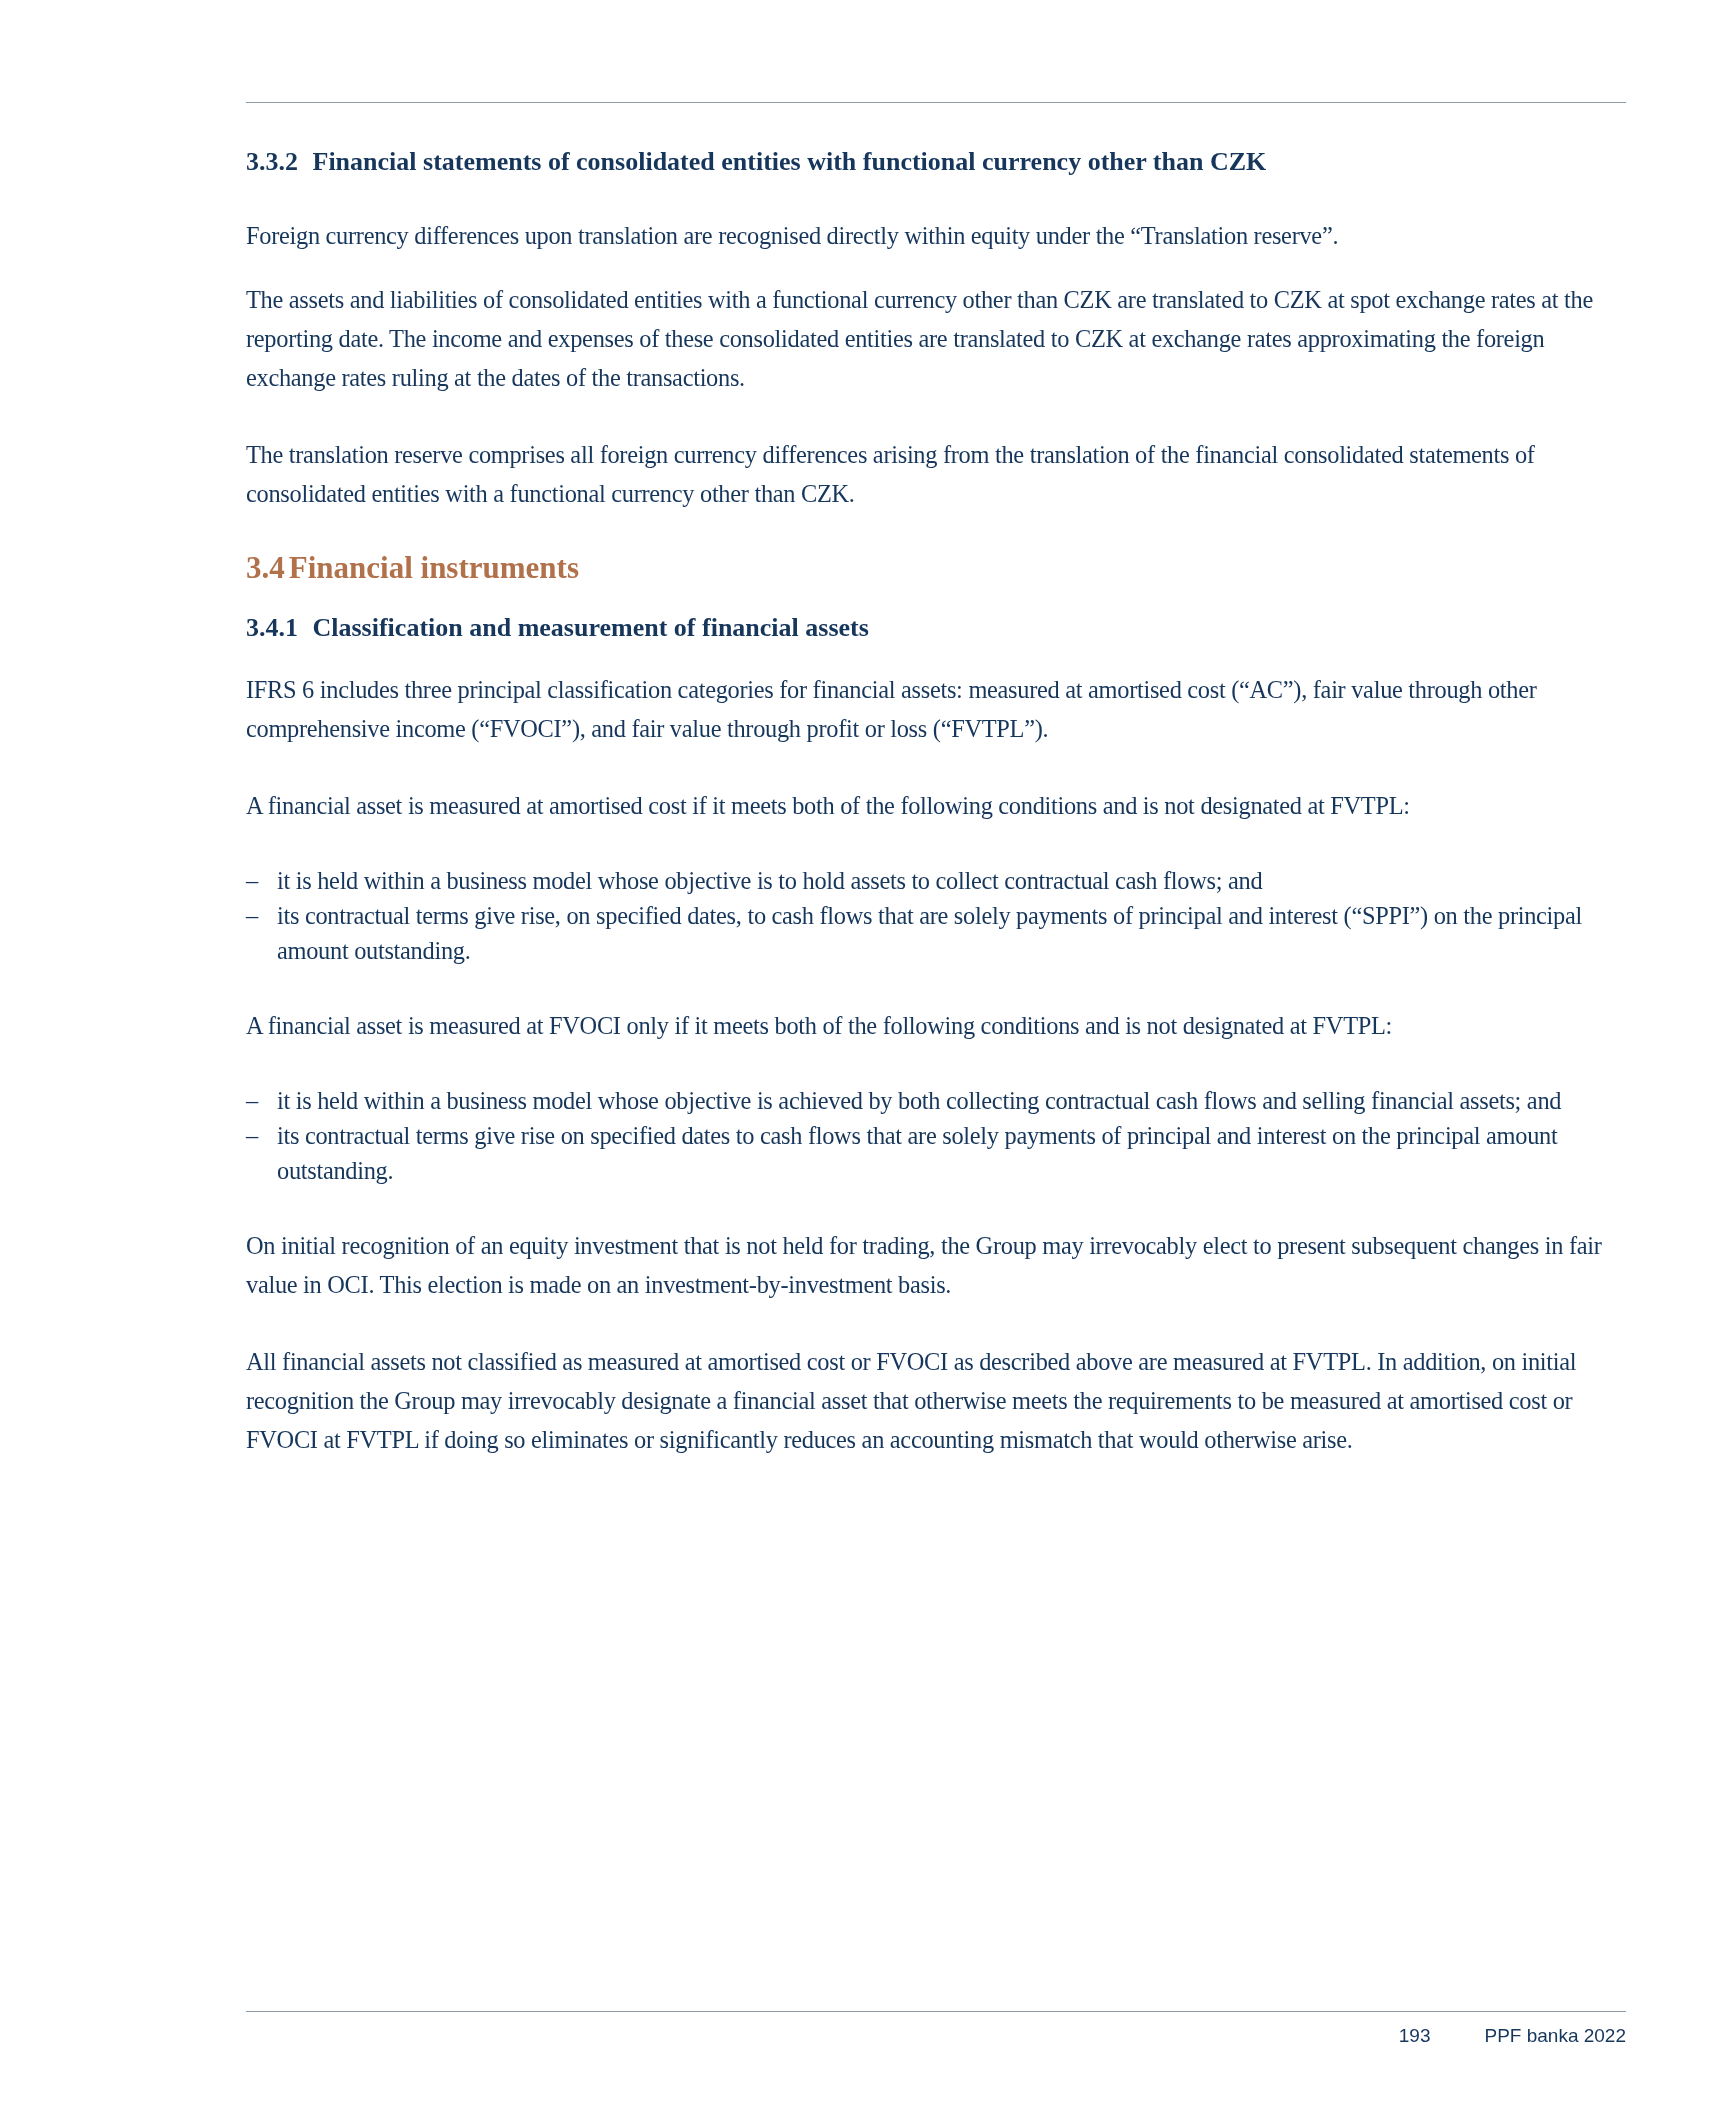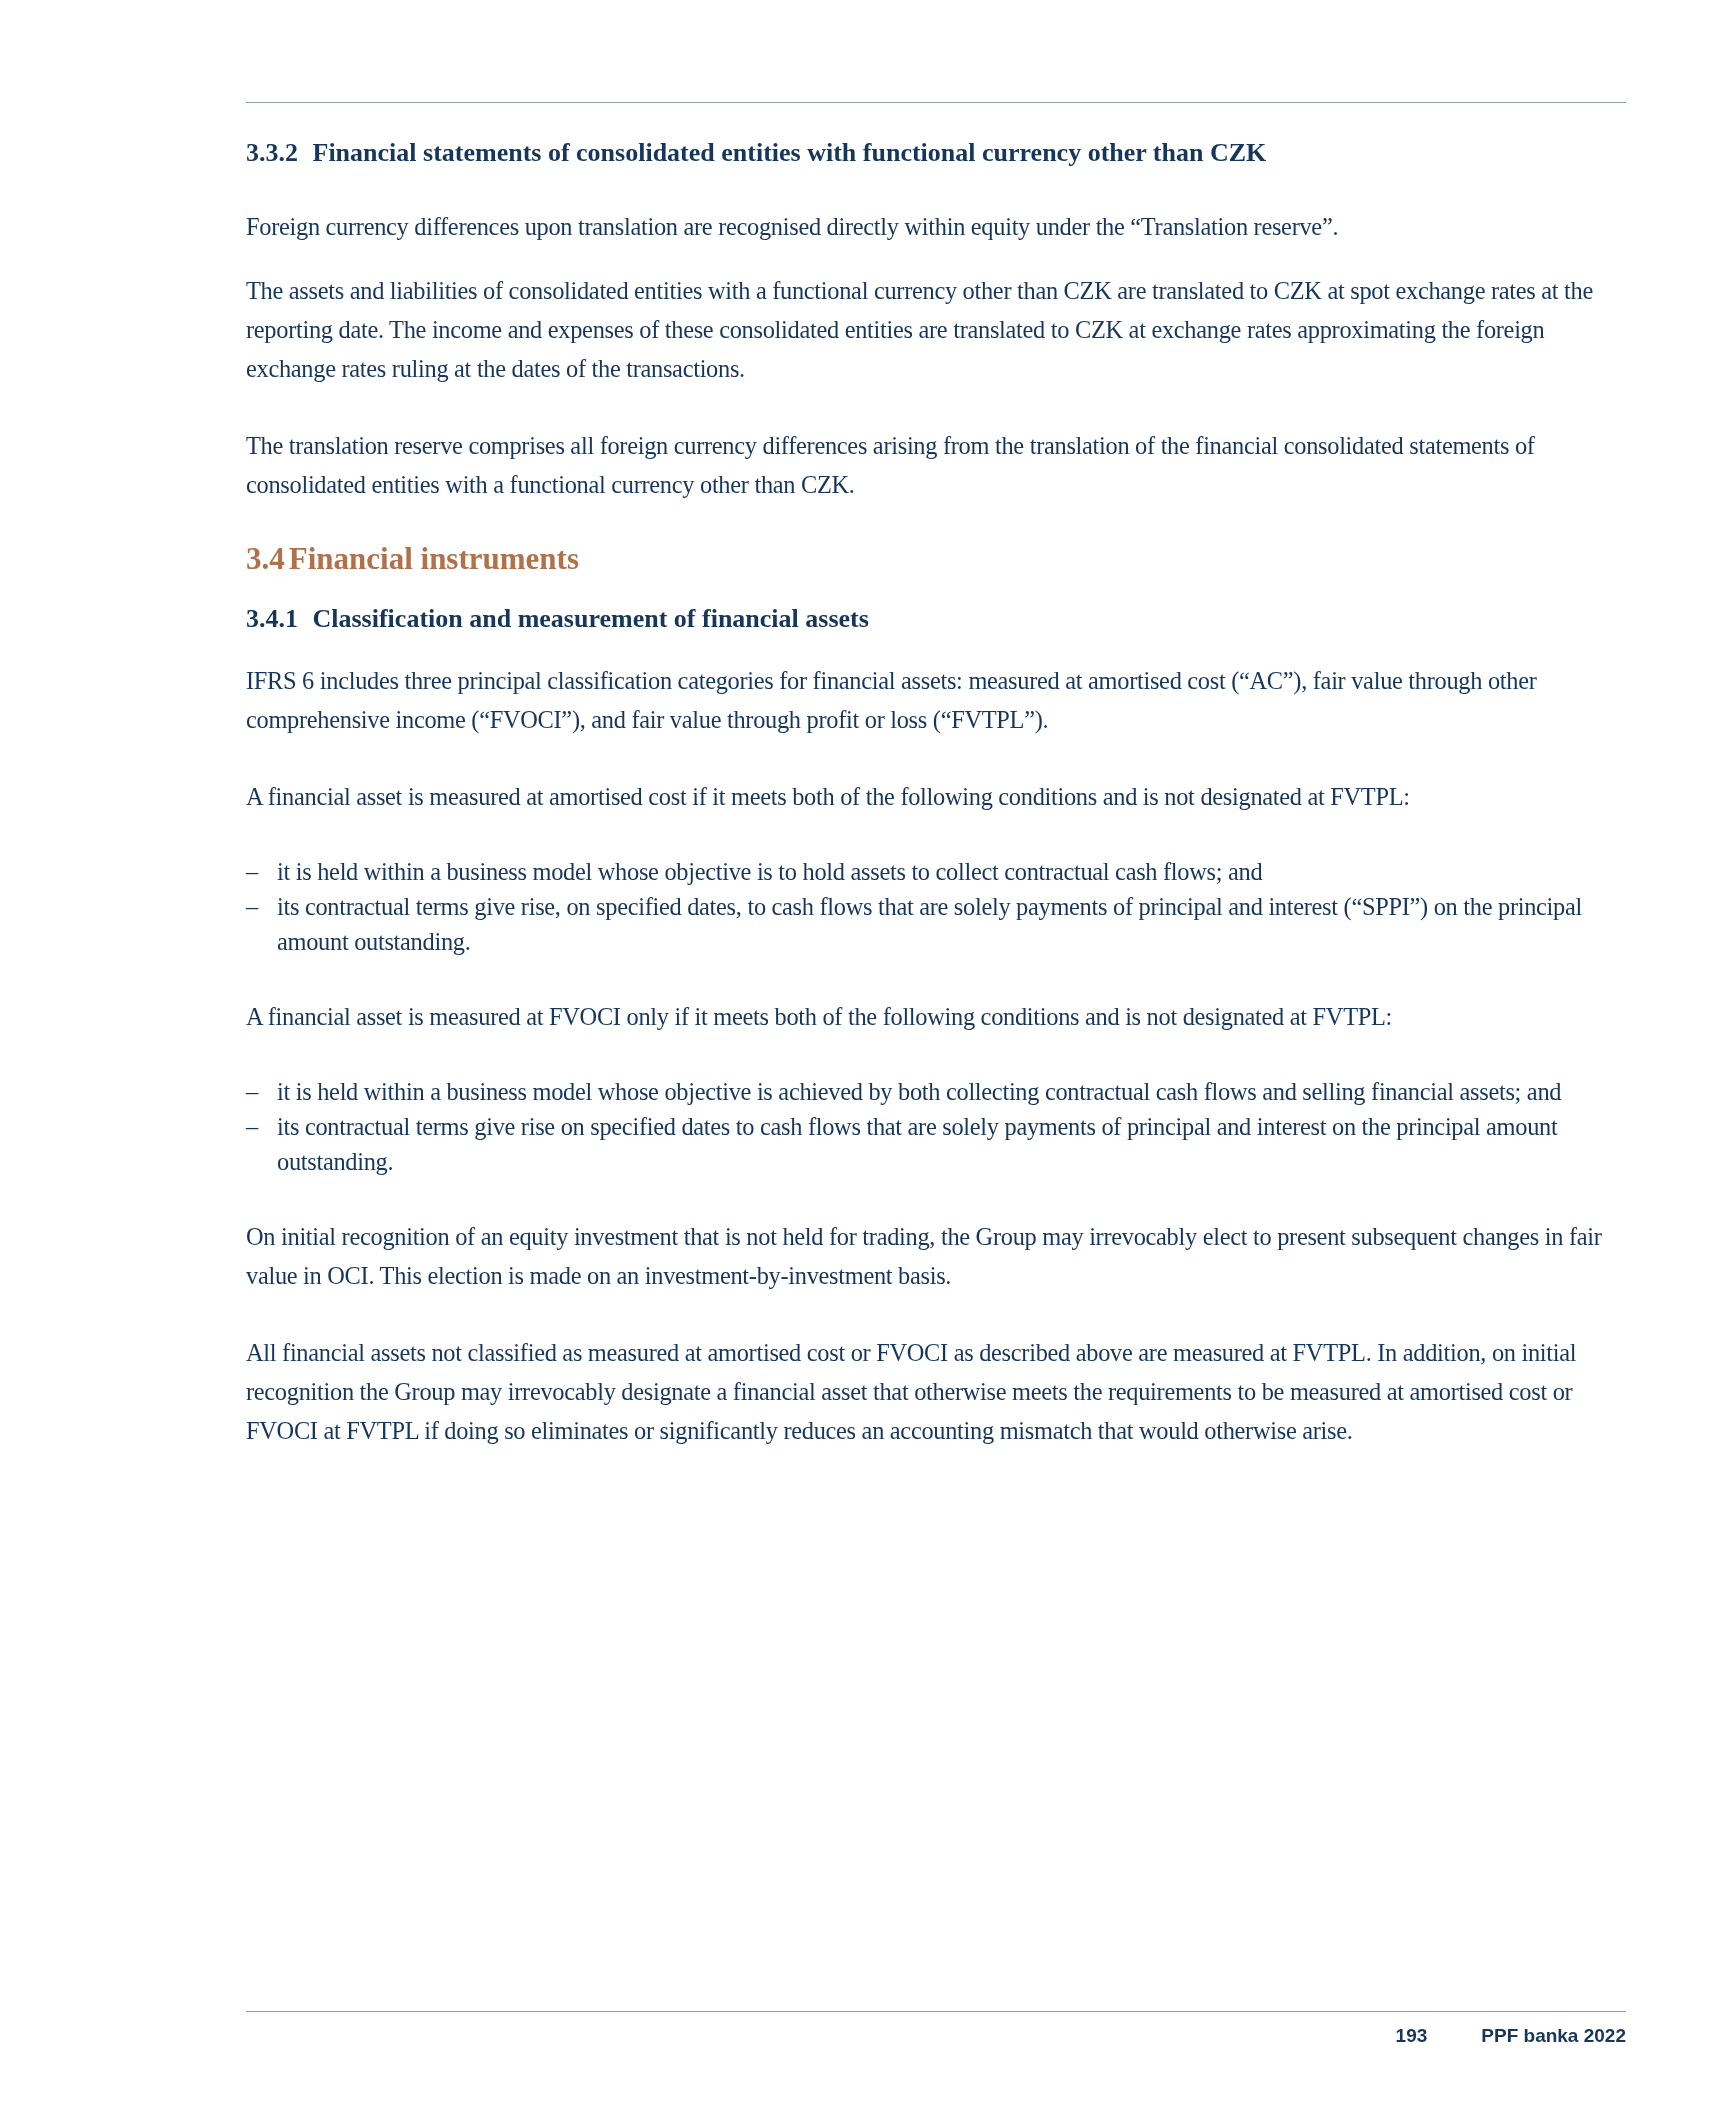--- a/index.html
+++ b/index.html
@@ -12,42 +12,41 @@
   .content {
     position:absolute; left:246px; top:102px; width:1380px;
   }
   .rule {
     border:0; border-top:1.8px solid #8f9ca8; height:0; width:100%;
   }
   h3.sub-heading {
     font-size:26px; line-height:33px; font-weight:bold; color:#16365c;
     display:flex; gap:14.5px;
   }
-  .h332 { margin-top:33px; margin-bottom:25px; }
+  .h332 { margin-top:42px; margin-bottom:25px; }
   .h341 { margin-top:23.5px; margin-bottom:26px; }
   h2.section-heading {
     font-size:31px; line-height:38px; font-weight:600; color:#b1714a;
     display:flex; gap:4px; margin-top:36px; margin-bottom:0;
   }
   p.body-text {
     font-size:24.4px; line-height:39px; letter-spacing:-0.3px;
     margin-top:38px; color:#16365c;
   }
   .bullet-list { margin-top:38px; }
   .bullet-item {
     display:flex; font-size:24.4px; line-height:35px; letter-spacing:-0.3px;
     color:#16365c;
   }
   .bullet-item .dash {
     width:31px; flex:0 0 31px;
   }
   .footer {
     position:absolute; left:246px; top:2011px; width:1380px;
     font-family:"Liberation Sans","DejaVu Sans",sans-serif;
-    font-weight:bold;
   }
   .footer-row {
     display:flex; justify-content:flex-end; align-items:baseline;
     gap:54px; margin-top:12.7px;
     font-size:19px; color:#16365c;
   }
 </style>
 </head>
 <body>
 

